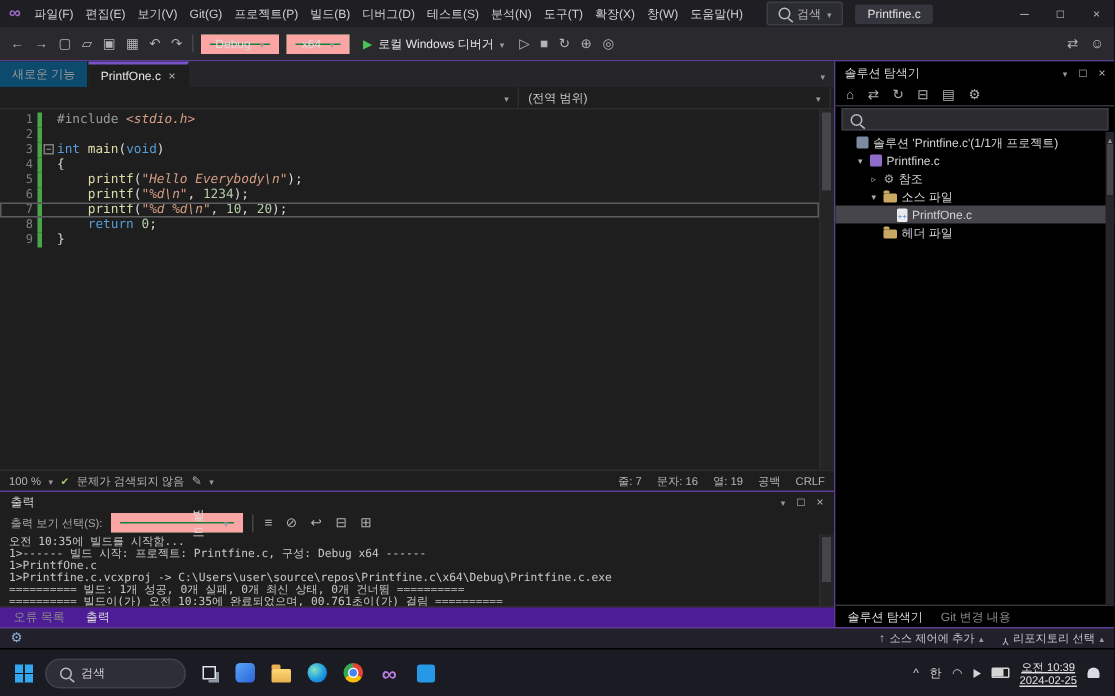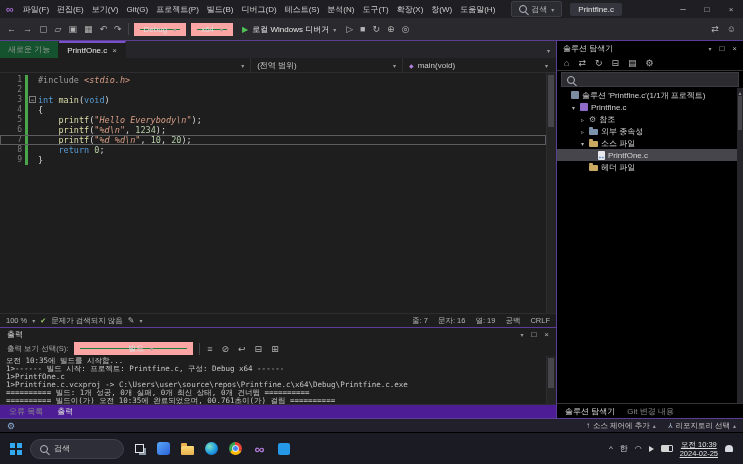--- a/index.html
+++ b/index.html
@@ -42,21 +42,21 @@
   .play{color:#4cc356;font-size:8px;}
   .tb-flex{flex:1;}
   
   .main{flex:1;display:flex;min-height:0;}
   .left{width:557px;flex:none;display:flex;flex-direction:column;background:#1e1e1e;
     border-right:1px solid #5b3d96;box-sizing:border-box;}
   .right{flex:1;display:flex;flex-direction:column;background:#000000;min-width:0;}
   
   .doctabs{height:17px;background:#26262a;display:flex;align-items:stretch;flex:none;}
   .dtab{display:flex;align-items:center;gap:5px;padding:0 8px;font-size:8px;color:#9a9a9a;
-    background:#14532d;border-right:1px solid #1e1e1e;box-sizing:border-box;}
+    background:#0c4a6e;border-right:1px solid #1e1e1e;box-sizing:border-box;}
   .dtab.act{background:#1e1e1e;color:#e8e8e8;border-top:2px solid #7a52c7;}
   .dt-flex{flex:1;}
   .dt-ico{display:flex;align-items:center;padding:0 6px;}
   
   .navbar{height:14px;display:flex;align-items:center;background:#1e1e1e;border-bottom:1px solid #2d2d31;
     padding:0 2px;flex:none;font-size:8px;color:#c8c8c8;}
   .navcombo{display:flex;align-items:center;gap:4px;padding:0 6px;height:100%;border-right:1px solid #2d2d31;box-sizing:border-box;}
   .nc1{flex:1.7;}.nc2{flex:1;}.nc3{flex:1;border-right:none;}
   .nc-label{flex:1;white-space:nowrap;overflow:hidden;}
   .methodico{color:#b180d7;font-size:6px;}
@@ -78,21 +78,21 @@
   .vsb .thumb{position:absolute;top:2px;left:1px;width:6px;background:#45454a;}
   
   .edstatus{height:13px;display:flex;align-items:center;background:#1e1e1e;border-top:1px solid #2d2d31;
     font-size:7.5px;color:#b4b4b4;padding:0 6px;gap:5px;flex:none;}
   .es-right{margin-left:auto;display:flex;gap:10px;align-items:center;}
   
   .outsec{border-top:1px solid #5b3d96;background:#1e1e1e;display:flex;flex-direction:column;flex:none;}
   .outhdr{height:13px;display:flex;align-items:center;padding:0 7px;font-size:8px;color:#d4d4d4;}
   .oh-icos{margin-left:auto;display:flex;gap:8px;align-items:center;}
   .outtb{height:15px;display:flex;align-items:center;gap:6px;padding:0 7px;font-size:7.5px;color:#a8a8a8;}
-  .outcombo{width:119px;padding-left:48px;}
+  .outcombo{width:88px;padding-left:48px;}
   .outbody{height:48px;display:flex;}
   .outtxt{flex:1;font-family:"DejaVu Sans Mono",monospace;font-size:7.5px;line-height:8px;color:#c8c8c8;
     padding:1px 0 0 6px;overflow:hidden;white-space:pre;}
   .oline{height:8px;}
   
   .paneltabs{height:13px;display:flex;align-items:center;gap:14px;padding:0 9px;background:#4c1d95;
     font-size:8px;color:#8a8a8a;border-top:1px solid #2d2d31;flex:none;}
   .ptab.act{color:#dcdcdc;}
   
   .sehdr{height:15px;display:flex;align-items:center;padding:0 6px;font-size:8px;color:#d4d4d4;flex:none;}
@@ -255,25 +255,20 @@
 
       <div class="navbar">
         <div class="navcombo nc1">
           <span class="nc-label"></span>
           <span class="g-caret"></span>
         </div>
         <div class="navcombo nc2">
           <span class="nc-label">(전역 범위)</span>
           <span class="g-caret"></span>
         </div>
-        <div class="navcombo nc3">
-          <span class="methodico">◆</span>
-          <span class="nc-label">main(void)</span>
-          <span class="g-caret"></span>
-        </div>
       </div>
 
       <div class="editor">
         <div class="codearea">
             <div class="cl">
               <span class="ln">1</span>
               <span class="chg on"></span>
               <span class="margin"></span>
               <span class="codetext"><span class="tk-pp">#include </span><span class="tk-str">&lt;stdio.h&gt;</span></span>
             </div>
@@ -419,25 +414,20 @@
           </div>
           <div class="trow" style="padding-left: 13px;">
             <span class="arrow">▾</span>
             <span class="tico ico-project"></span>
             <span class="tlabel">Printfine.c</span>
           </div>
           <div class="trow" style="padding-left: 22px;">
             <span class="arrow">▹</span>
             <span class="tico ico-refs"></span>
             <span class="tlabel">참조</span>
-          </div>
-          <div class="trow" style="padding-left: 22px;">
-            <span class="arrow">▹</span>
-            <span class="tico ico-ext"></span>
-            <span class="tlabel">외부 종속성</span>
           </div>
           <div class="trow" style="padding-left: 22px;">
             <span class="arrow">▾</span>
             <span class="tico ico-folder"></span>
             <span class="tlabel">소스 파일</span>
           </div>
           <div class="trow sel" style="padding-left: 31px;">
             <span class="arrow"></span>
             <span class="tico ico-cpp"></span>
             <span class="tlabel">PrintfOne.c</span>

